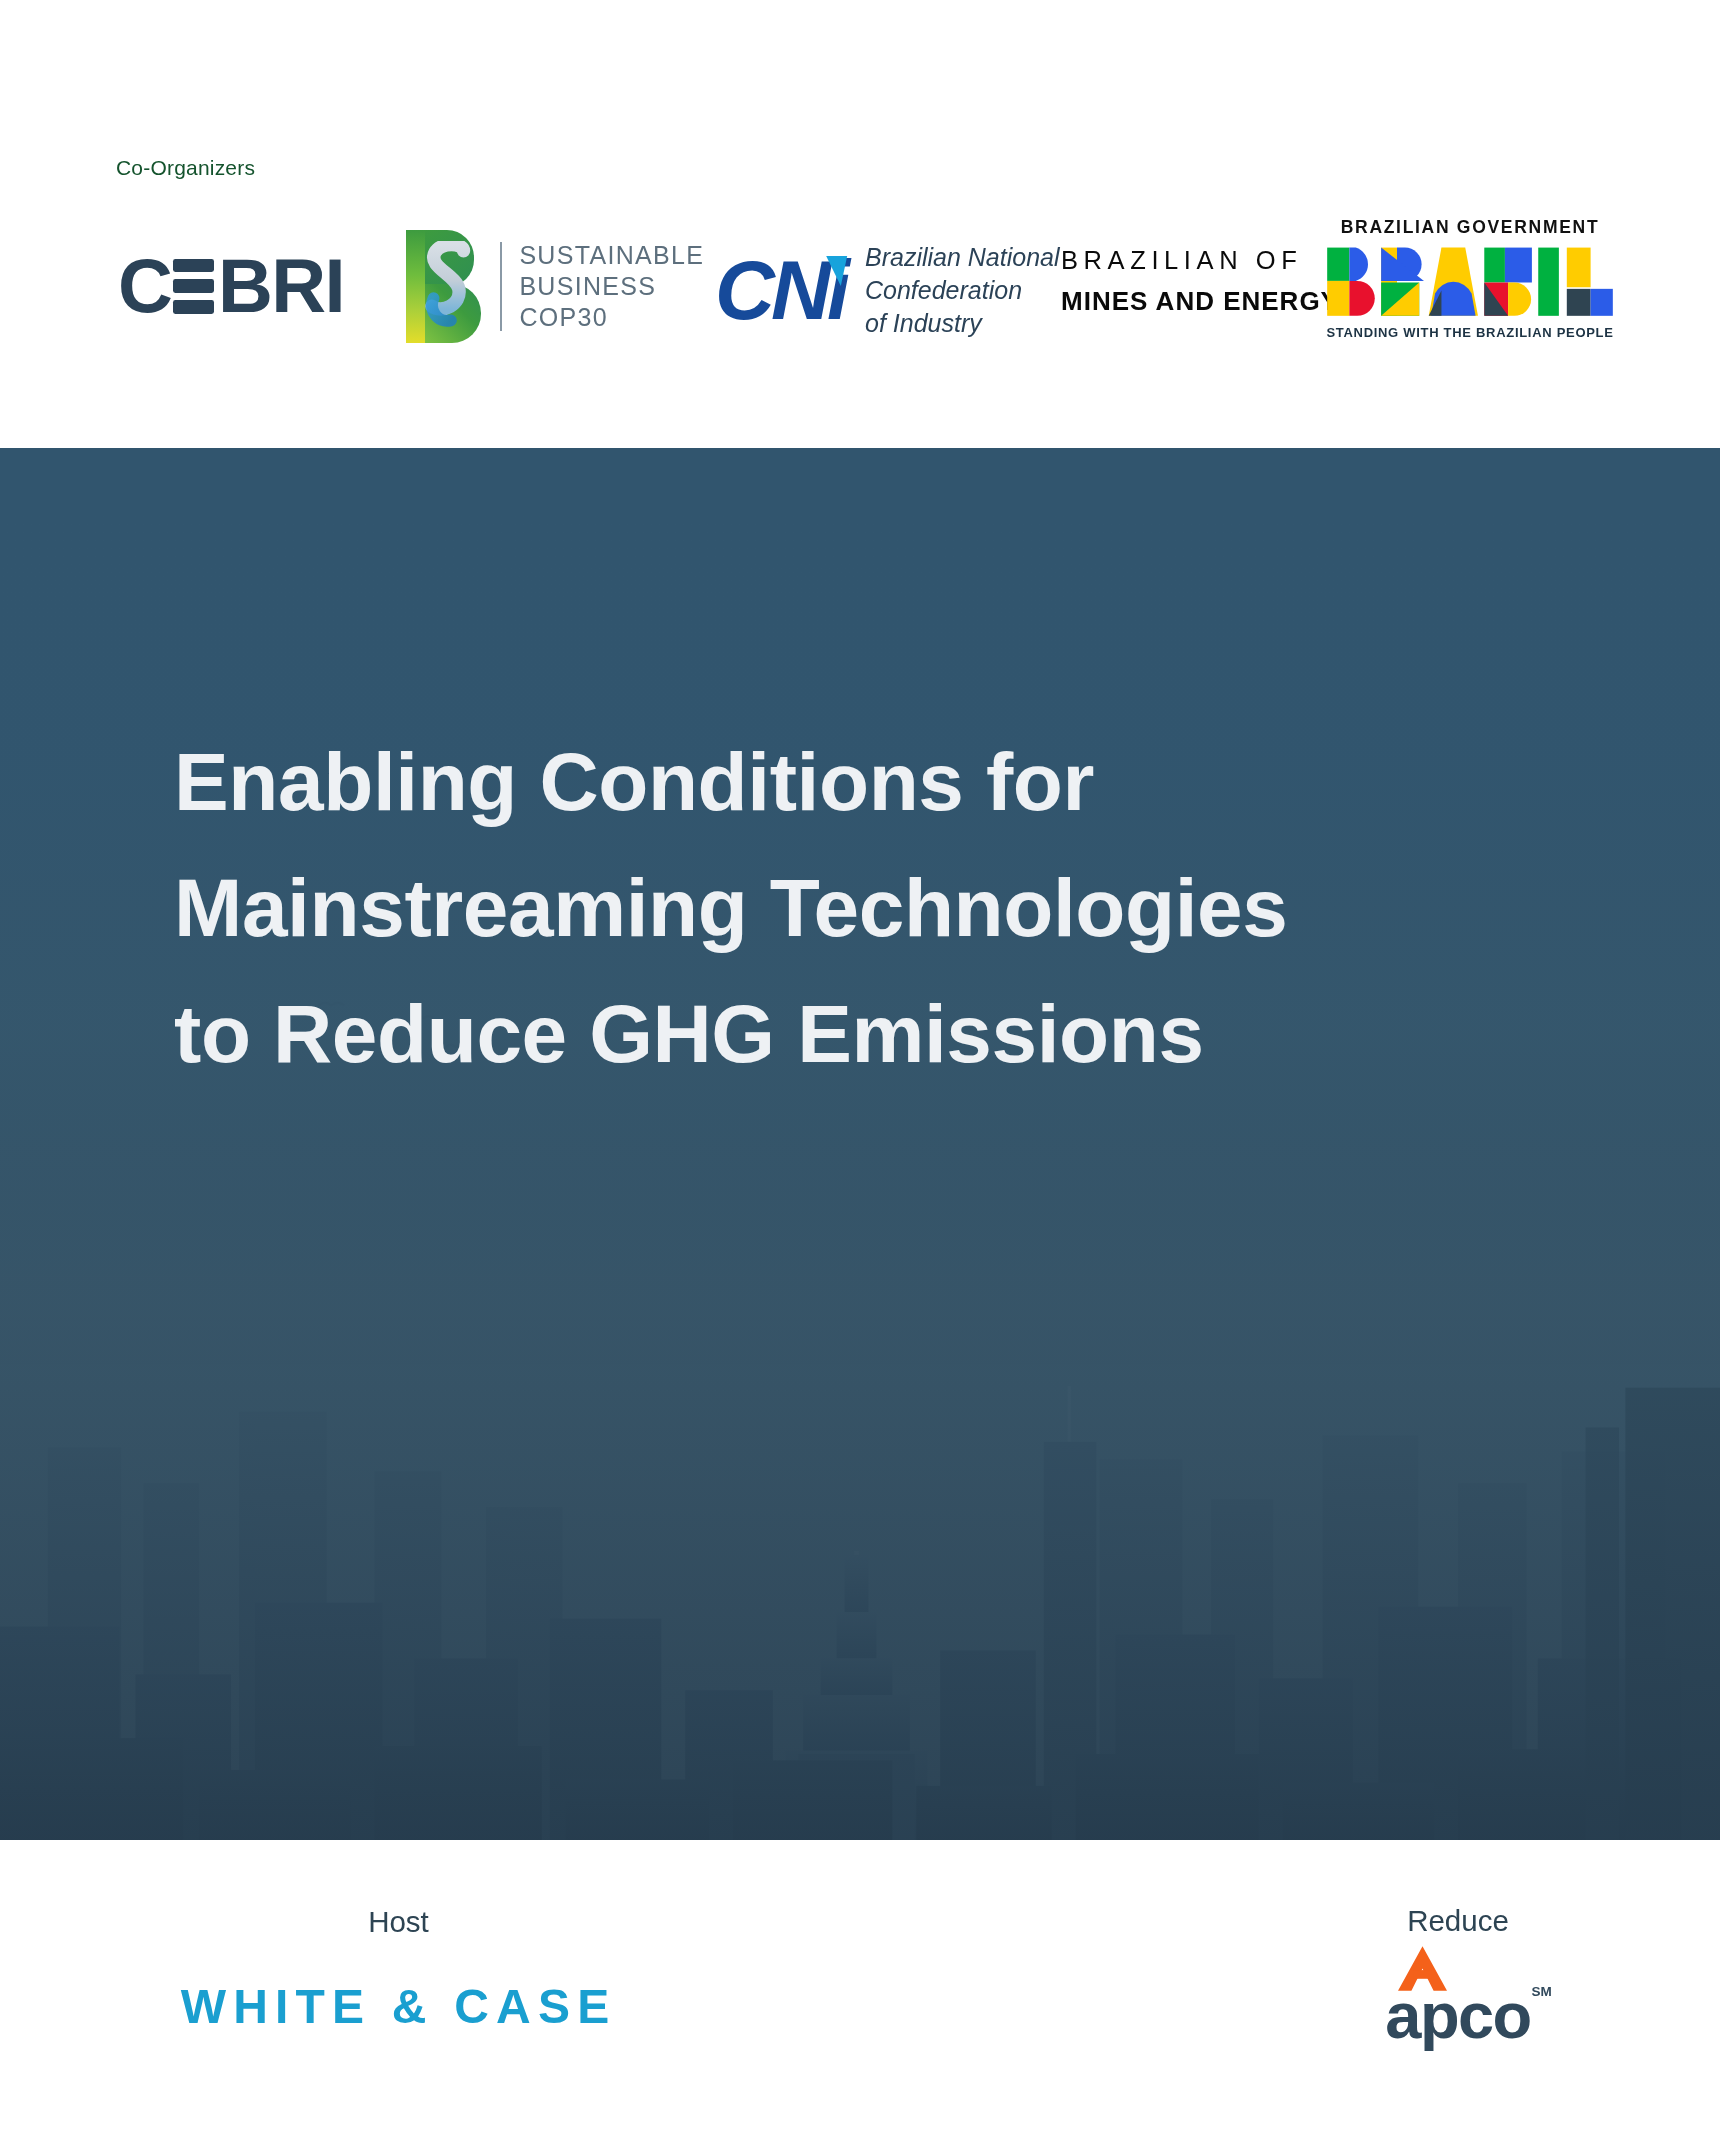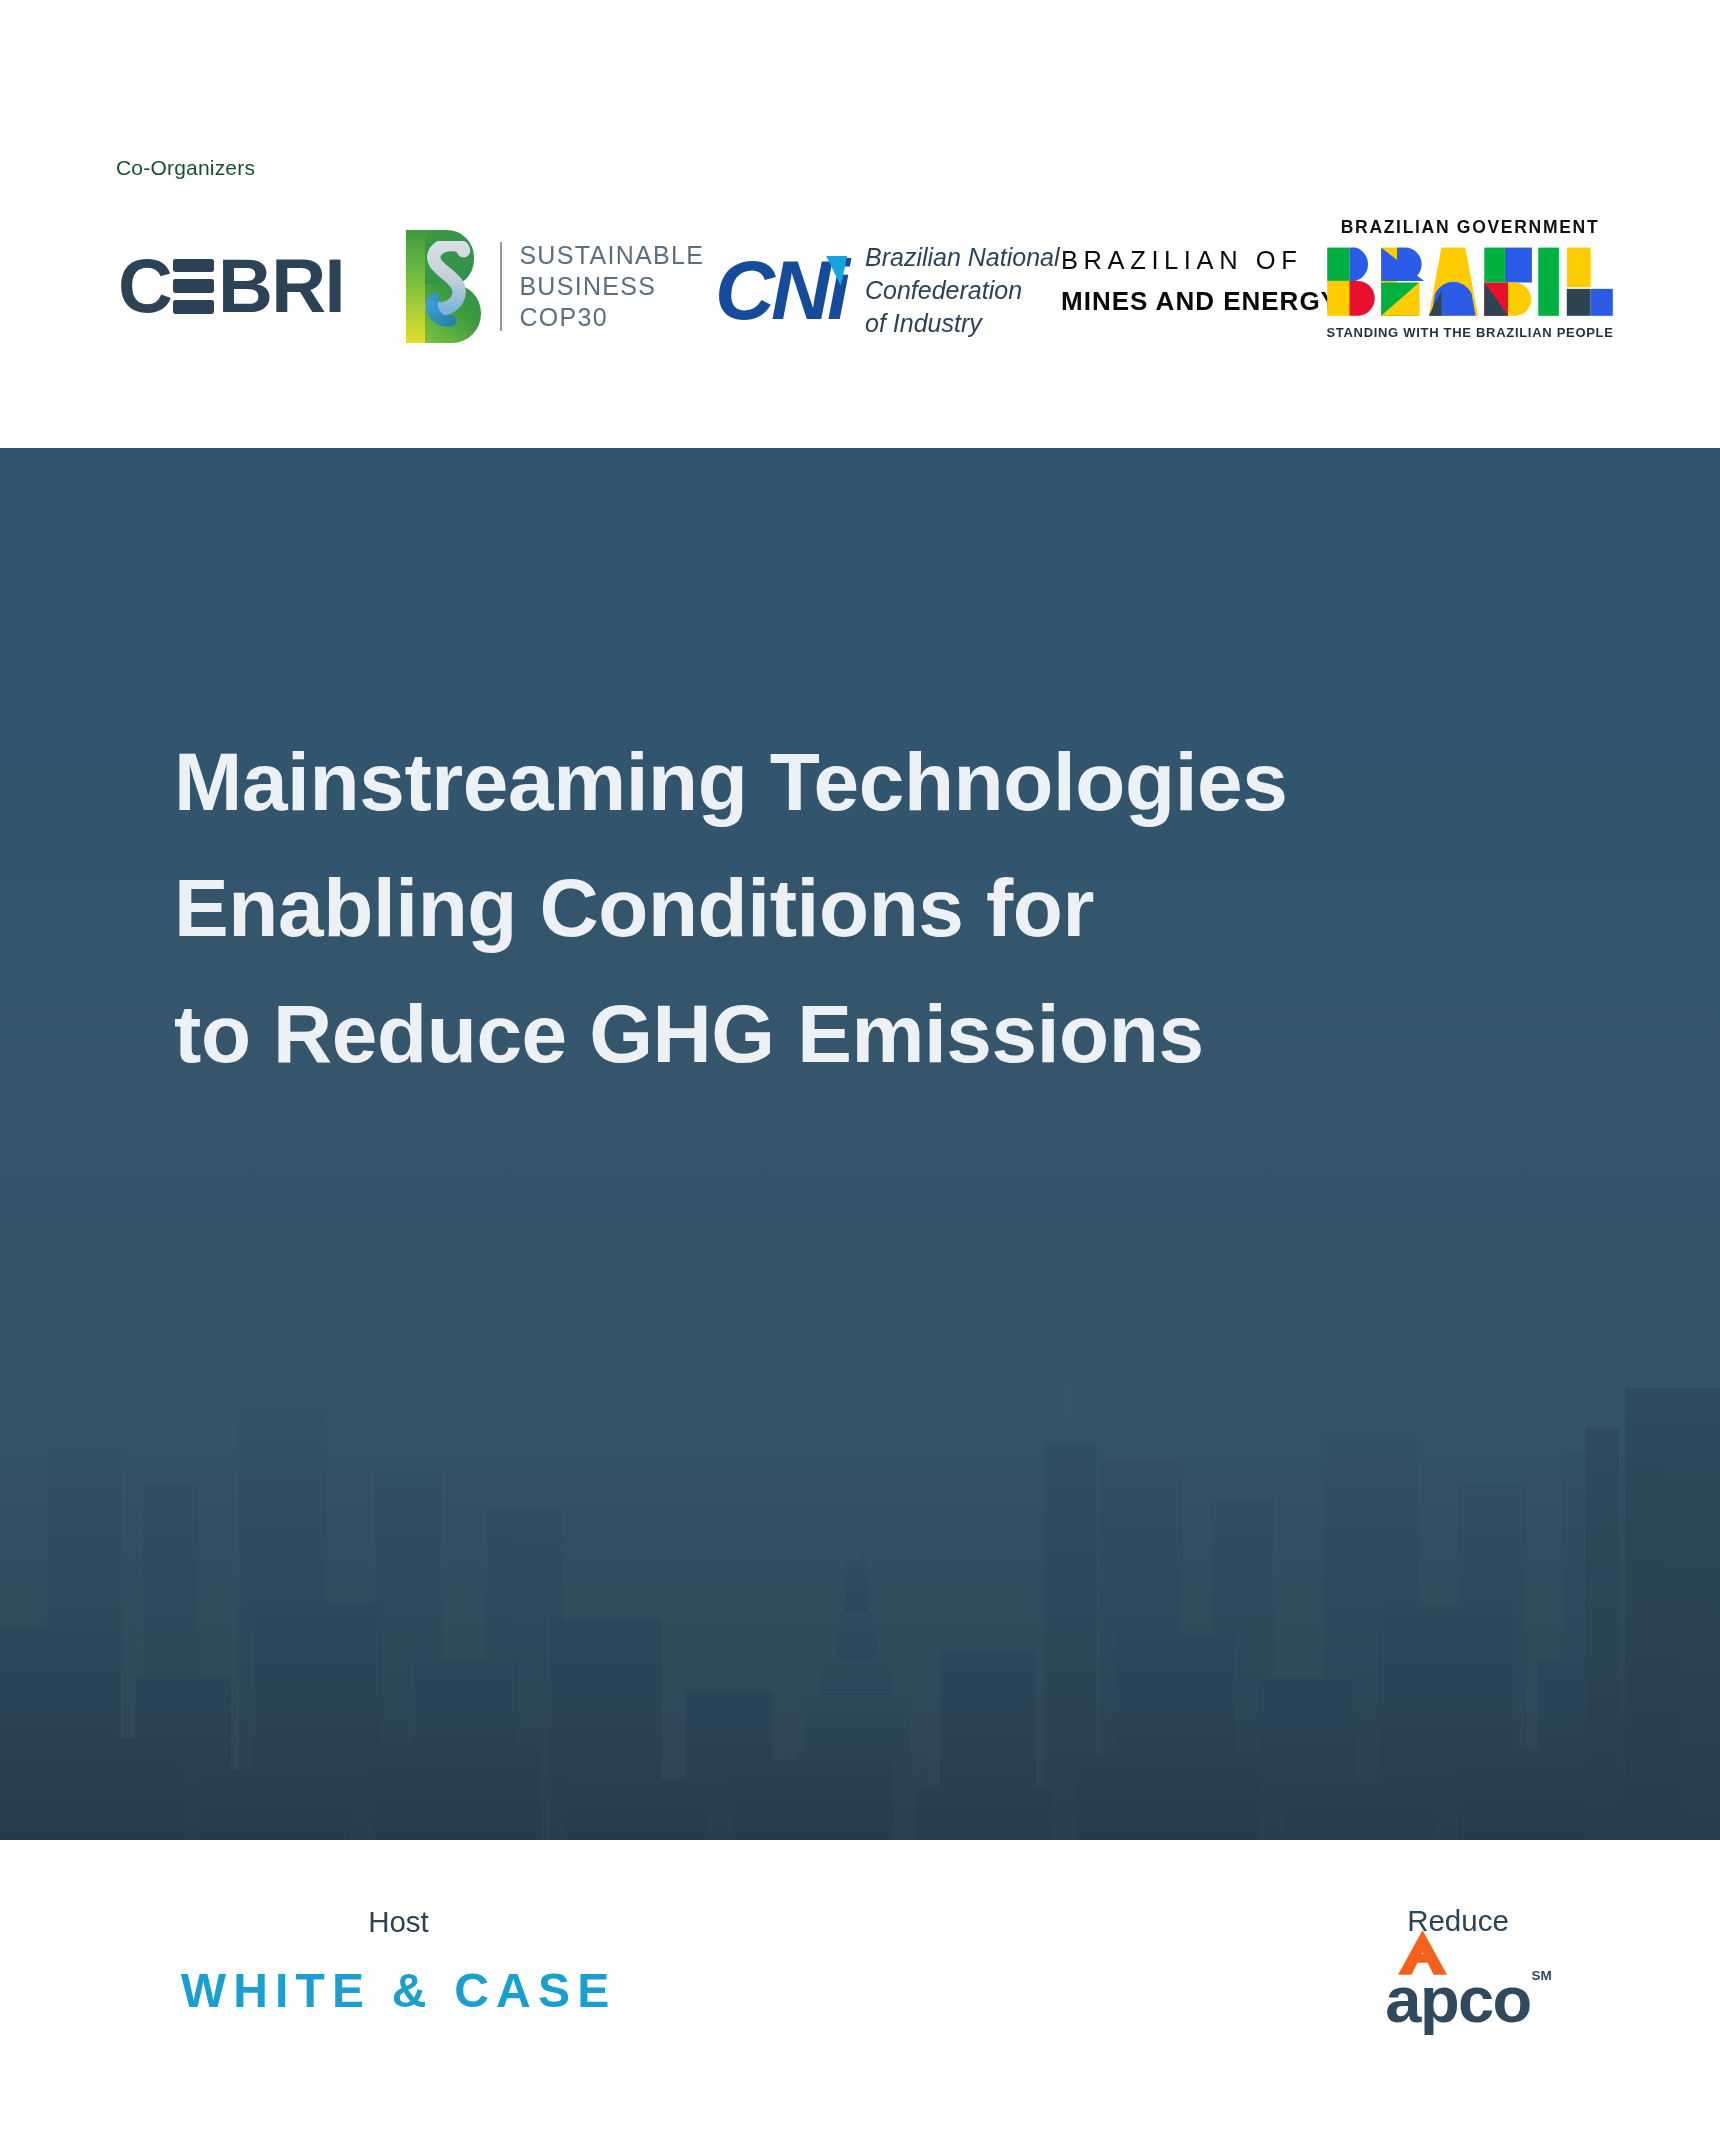--- a/index.html
+++ b/index.html
@@ -278,21 +278,21 @@
   }
   .support-block {
     position: absolute;
     right: 56px; top: 64px;
     width: 414px;
     text-align: center;
   }
   .kicker {
     font-size: 29.5px;
     color: #2d4453;
-    margin-bottom: 24px;
+    margin-bottom: 40px;
   }
   .wc-logo {
     font-size: 48px;
     font-weight: bold;
     color: #1a9fd0;
     letter-spacing: 7.2px;
     white-space: nowrap;
   }
   .apco-wrap {
     position: relative;
@@ -516,22 +516,22 @@
       <path d="M400 700 q8 -7 16 0 q8 -7 16 0"></path>
       <path d="M460 742 q7 -6 14 0 q7 -6 14 0"></path>
       <path d="M520 716 q6 -5 12 0 q6 -5 12 0"></path>
       <path d="M560 752 q6 -5 12 0 q6 -5 12 0"></path>
     </g>
   </svg>
 
   <div class="hero-scrim"></div>
 
   <div class="hero-title">
+    <div>Enabling Conditions for</div>
     <div>Mainstreaming Technologies</div>
-    <div>Enabling Conditions for</div>
     <div>to Reduce GHG Emissions</div>
   </div>
 
 </div>
 
 <div class="footer">
 
   <div class="host-block">
     <div class="kicker">Host</div>
     <div class="wc-logo">WHITE &amp; CASE</div>

